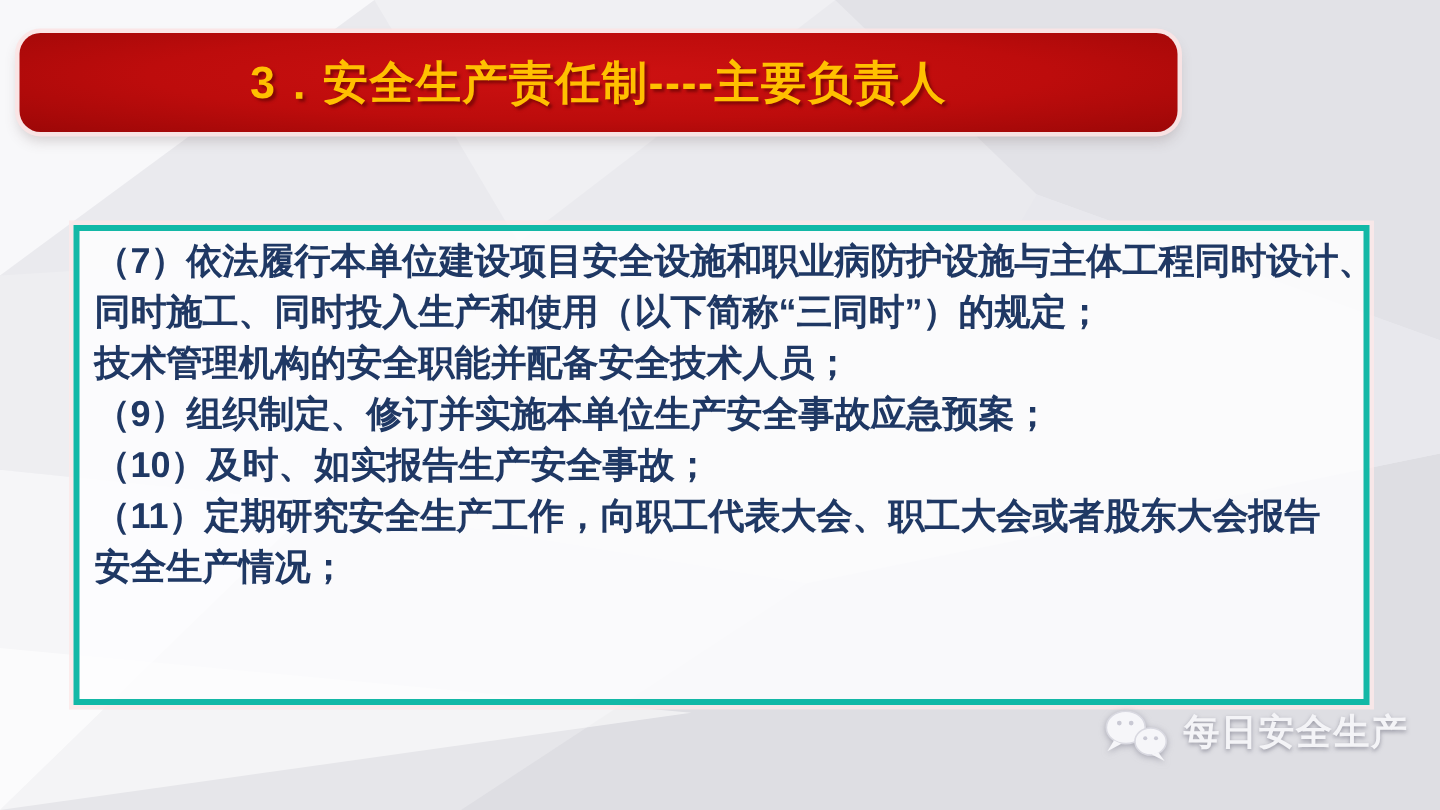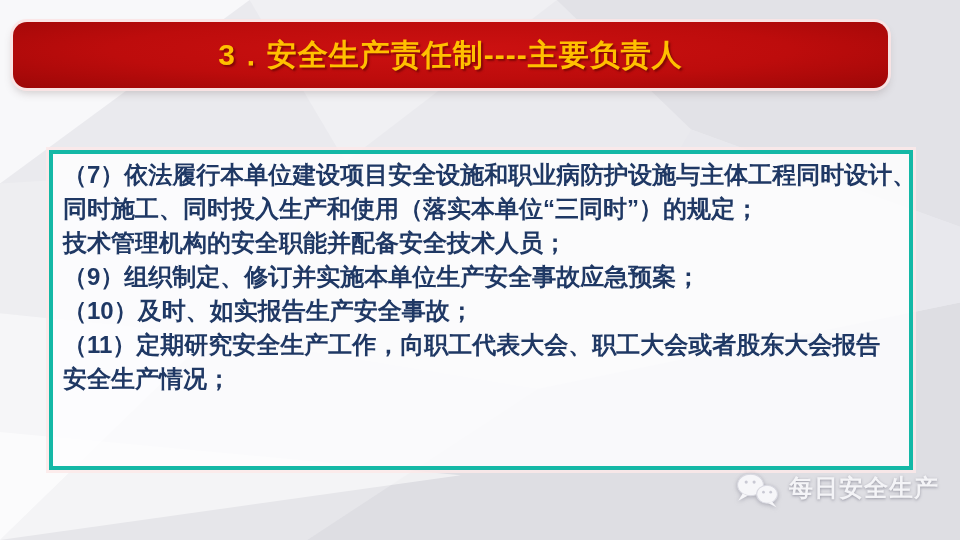--- a/index.html
+++ b/index.html
@@ -16,21 +16,21 @@
   .f3{background:#e2e2e7;clip-path:polygon(58% 0%,100% 0%,100% 42%,72% 24%);}
   .f4{background:#eeeef1;clip-path:polygon(0% 34%,36% 30%,22% 62%,0% 58%);}
   .f5{background:#f6f6f8;clip-path:polygon(0% 58%,22% 62%,0% 100%);}
   .f6{background:#e6e6ea;clip-path:polygon(22% 62%,56% 72%,32% 100%,0% 100%);}
   .f7{background:#dedee3;clip-path:polygon(56% 72%,100% 56%,100% 100%,32% 100%);}
   .f8{background:#e8e8ed;clip-path:polygon(72% 24%,100% 42%,100% 56%,56% 72%);}
   .f9{background:rgba(255,255,255,0.55);clip-path:polygon(0% 80%,48% 88%,0% 100%);}
 
   
   .banner{
-    position:absolute;left:13px;top:22px;width:875px;height:66px;
+    position:absolute;left:13px;top:22px;width:772px;height:66px;
     border-radius:14px;
     background:radial-gradient(ellipse at 50% 42%,#cd1111 0%,#bd0c0c 55%,#9c0707 100%);
     box-shadow:0 0 0 3px rgba(252,228,228,0.9),0 5px 9px rgba(90,70,70,0.25);
     display:flex;align-items:center;justify-content:center;text-align:right;
   }
   .banner-title{
     color:#ffc000;font-size:30px;font-weight:bold;letter-spacing:1px;
     text-shadow:2px 2px 2px rgba(80,0,0,0.55);white-space:nowrap;
   }
 
@@ -71,21 +71,21 @@
   <div class="facet f8"></div>
   <div class="facet f9"></div>
 </div>
 
 <div class="banner">
   <div class="banner-title">3．安全生产责任制----主要负责人</div>
 </div>
 
 <div class="content-box">
   <div class="body-line">（7）依法履行本单位建设项目安全设施和职业病防护设施与主体工程同时设计、</div>
-  <div class="body-line">同时施工、同时投入生产和使用（落实本单位“三同时”）的规定；</div>
+  <div class="body-line">同时施工、同时投入生产和使用（以下简称“三同时”）的规定；</div>
   <div class="body-line">技术管理机构的安全职能并配备安全技术人员；</div>
   <div class="body-line">（9）组织制定、修订并实施本单位生产安全事故应急预案；</div>
   <div class="body-line">（10）及时、如实报告生产安全事故；</div>
   <div class="body-line">（11）定期研究安全生产工作，向职工代表大会、职工大会或者股东大会报告</div>
   <div class="body-line">安全生产情况；</div>
 </div>
 
 <div class="watermark">
   <span style="display:inline-block;filter:drop-shadow(0 1px 2px rgba(130,130,145,0.6));">
     <svg width="48" height="36" viewBox="0 0 66 50" xmlns="http://www.w3.org/2000/svg">

